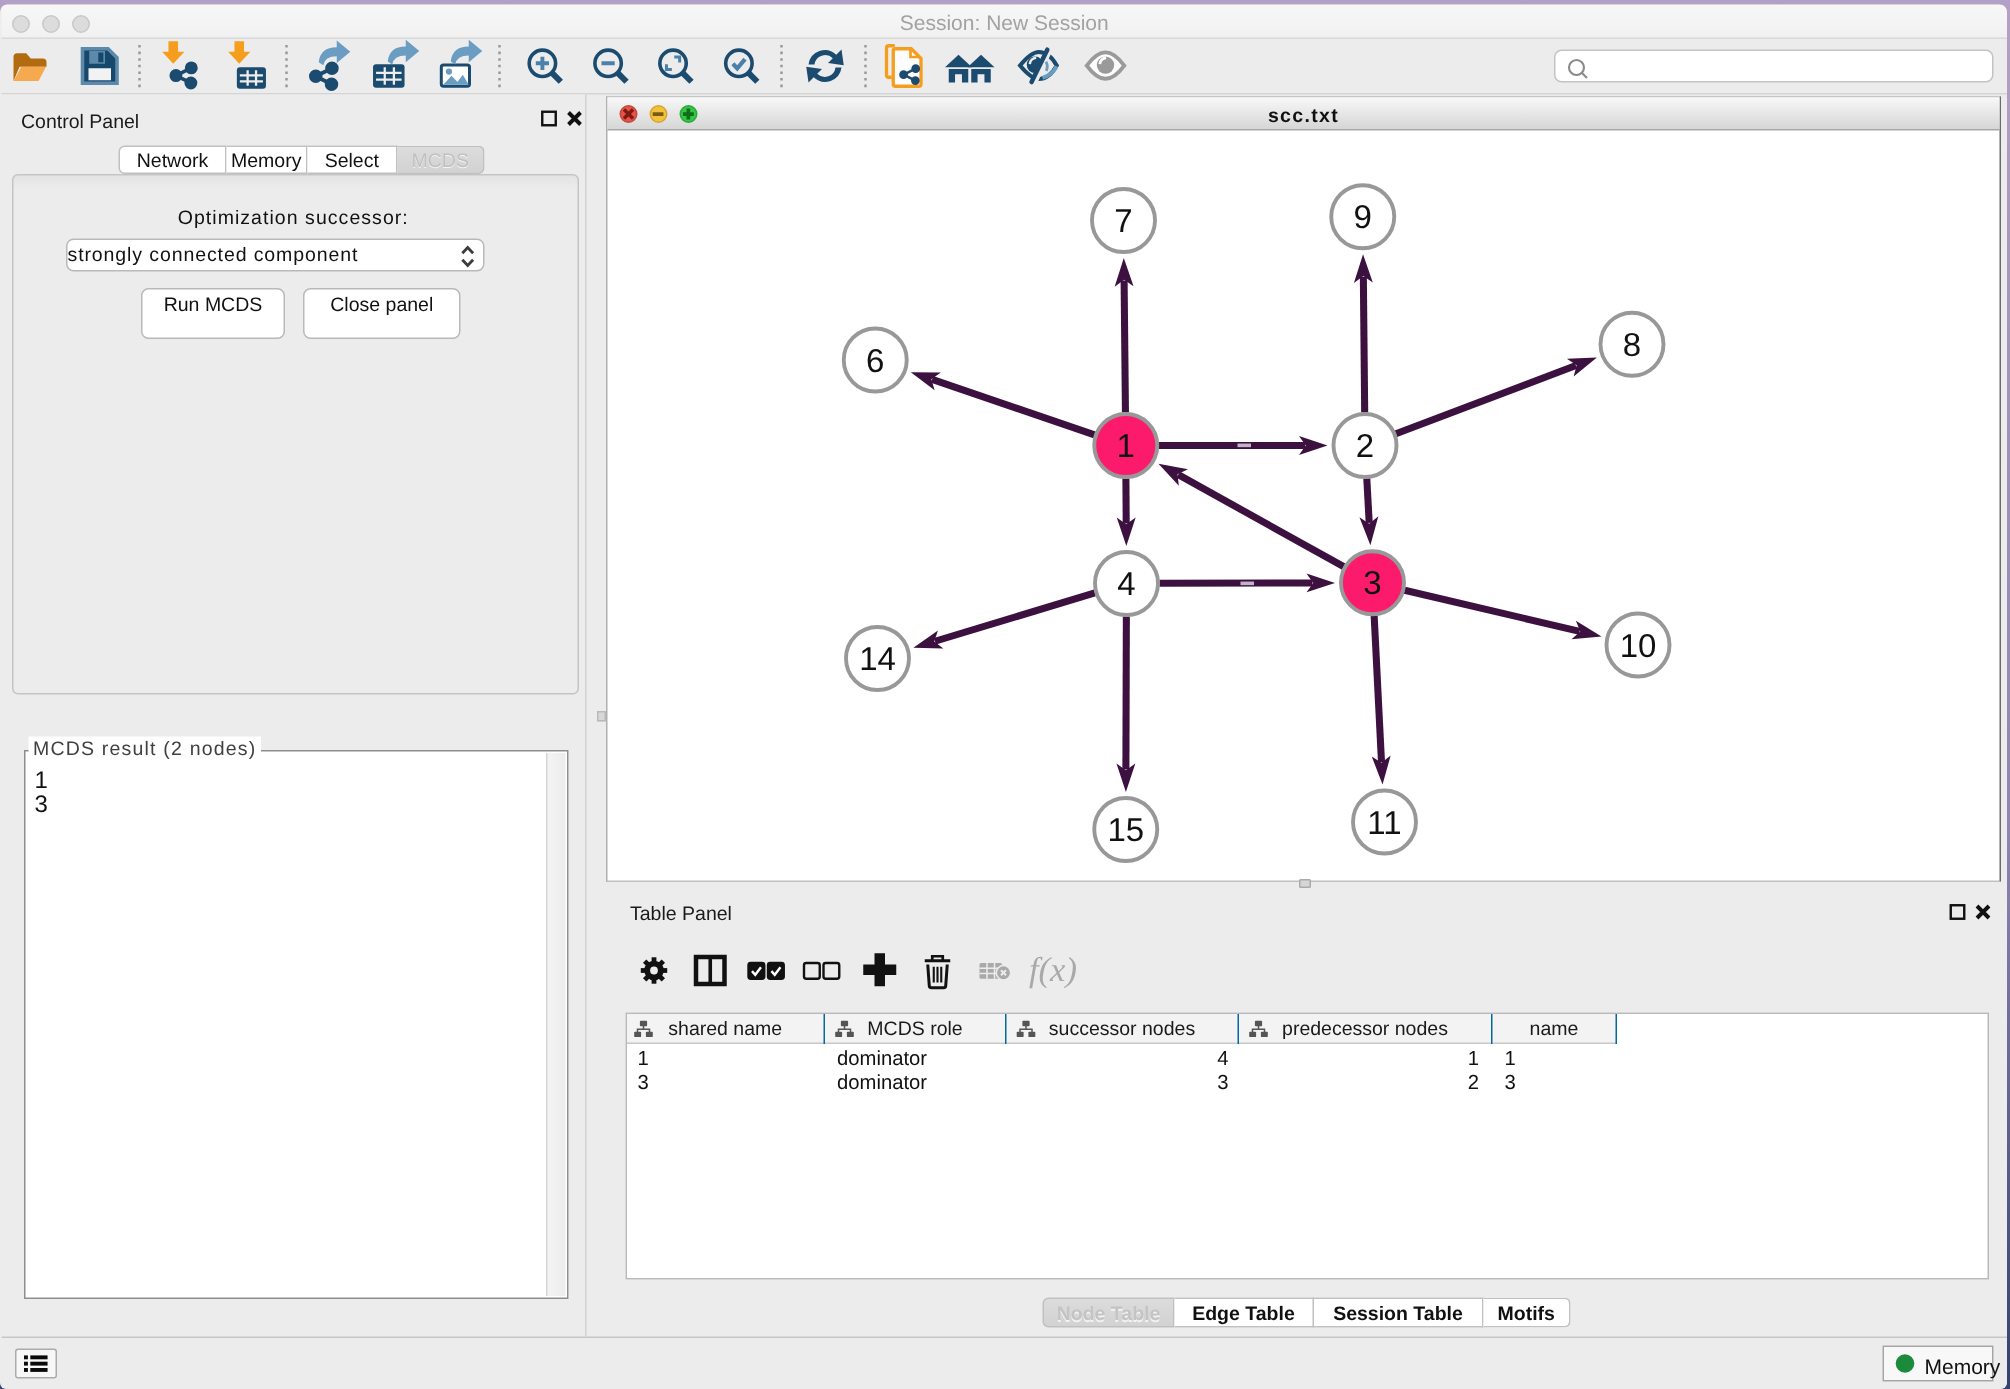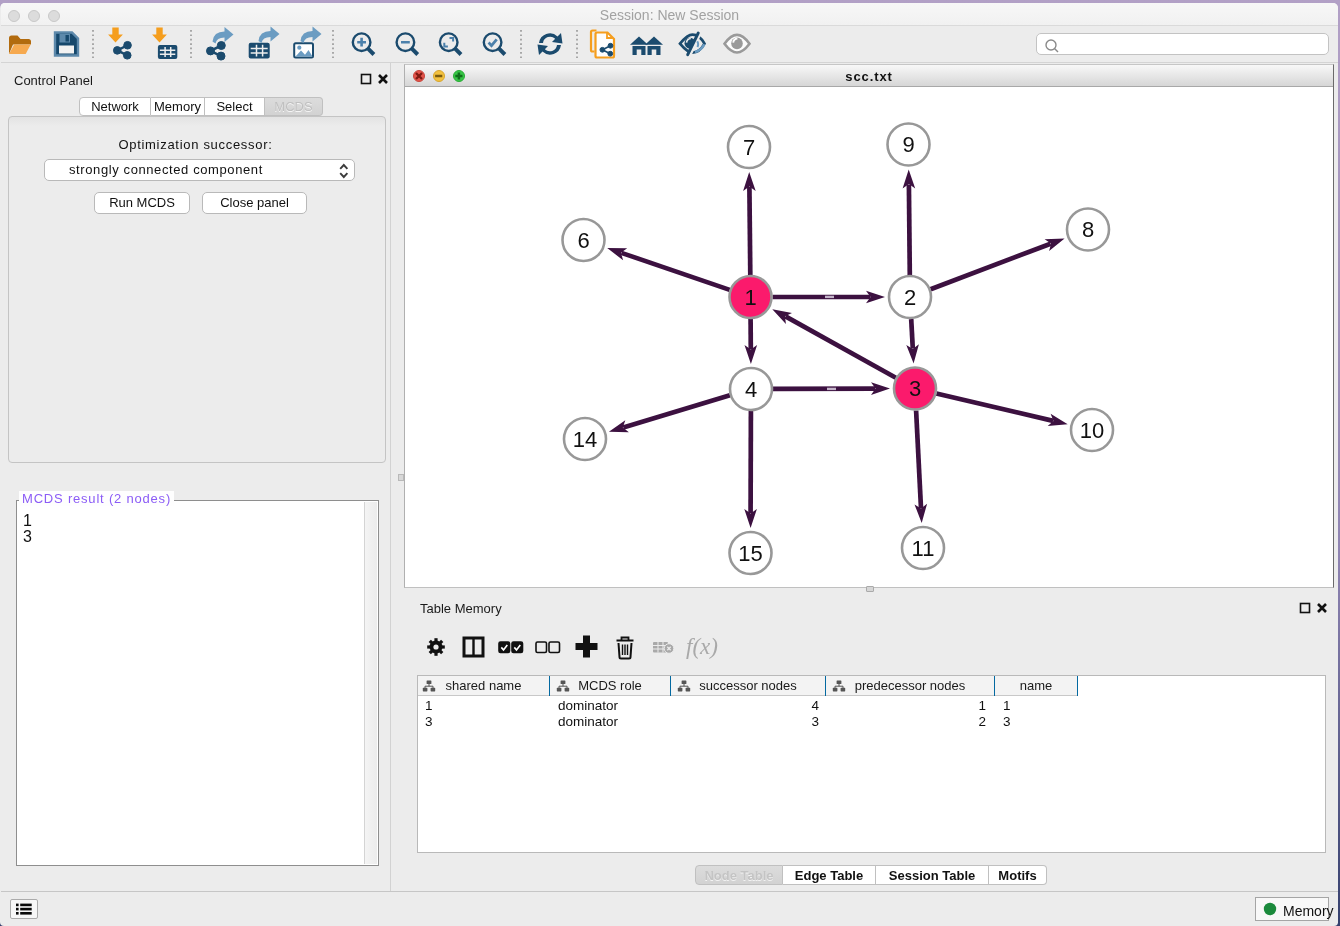--- a/index.html
+++ b/index.html
@@ -24,29 +24,29 @@
   border-right:1px solid #d2d2d2; }
 #cp-tabs { position:absolute; top:97px; left:79px; height:19px; display:flex; }
 .tab { font-size:13px; color:#111; background:#fff; border:1px solid #c0c0c0;
   border-left:none; text-align:center; line-height:18px; height:19px; }
 .tab.first { border-radius:4px 0 0 4px; border-left:1px solid #c0c0c0; }
 .tab.sel { background:linear-gradient(#dcdcdc,#d2d2d2); color:#c0c0c0; border-radius:0 4px 4px 0;
   text-shadow:0 1px 0 #f5f5f5; }
 #cp-pane { position:absolute; left:8px; top:116px; width:378px; height:347px;
   border:1px solid #c4c4c4; border-radius:4px; background:linear-gradient(#e3e3e3, #ececec 9px); }
 #opt-label { position:absolute; top:137px; left:0; width:391px; text-align:center; font-size:13px; letter-spacing:0.7px; color:#111; }
-#dropdown { position:absolute; left:44px; top:159px; width:311px; height:22px; background:#fff;
+#dropdown { position:absolute; left:44px; top:159px; width:279px; height:22px; background:#fff;
   border:1px solid #b9b9b9; border-radius:5px; font-size:13px; color:#111; line-height:20px;
-  padding-left:24px; letter-spacing:0.6px; }
-.btn { position:absolute; height:22px; background:#fff; border:1px solid #b9b9b9;
+  padding-left:0; letter-spacing:0.6px; }
+.btn { position:absolute; height:34px; background:#fff; border:1px solid #b9b9b9;
   border-radius:5px; font-size:13px; color:#111; text-align:center; line-height:20px; }
 #mcds-box { position:absolute; left:16px; top:500px; width:363px; height:366px; background:#fff;
   border:1px solid #8e8e8e; }
 #mcds-label { position:absolute; left:2px; top:-10px; background:#fefefe; padding:0 3px;
-  font-size:13px; letter-spacing:0.8px; color:#8b5cf6; }
+  font-size:13px; letter-spacing:0.8px; color:#404040; }
 #mcds-scroll { position:absolute; right:1px; top:1px; width:13px; height:362px;
   background:linear-gradient(90deg,#f4f4f4,#ececec); border-left:1px solid #d4d4d4; }
 #netframe { position:absolute; left:404px; top:64px; width:930px; height:524px;
   border:1px solid #6a6a6a; border-top-color:#c6c6c6; border-left-color:#b0b0b0; border-bottom-color:#c0c0c0; background:#fff; }
 #nettitle { position:absolute; left:0; top:0; width:928px; height:22px;
   background:linear-gradient(#f8f8f8,#d6d6d6); border-bottom:1px solid #a8a8a8; }
 .ntl { position:absolute; top:5px; width:12px; height:12px; border-radius:50%; }
 #net { position:absolute; left:0; top:22px; }
 #tp { position:absolute; left:404px; top:588px; width:933px; height:303px; background:#ececec; }
 #tbl { position:absolute; left:13px; top:87px; width:909px; height:178px; background:#fff;
@@ -386,21 +386,21 @@
       <div class="trow" style="left:408px;top:37.5px;width:160px;text-align:right">2</div>
       <div class="trow" style="left:585px;top:37.5px">3</div>
     </div>
     <div id="tp-tabs">
       <div class="btab first" style="width:88px;border-radius:4px 0 0 4px;border-left:1px solid #c0c0c0;background:linear-gradient(#dcdcdc,#d2d2d2);color:#c4c4c4;text-shadow:0 1px 0 #f3f3f3">Node Table</div>
       <div class="btab" style="width:93px">Edge Table</div>
       <div class="btab" style="width:113px">Session Table</div>
       <div class="btab" style="width:58px;border-radius:0 4px 4px 0">Motifs</div>
     </div>
   </div>
-  <div class="panel-title" style="left:420px;top:601px">Table Memory</div>
+  <div class="panel-title" style="left:420px;top:601px">Table Panel</div>
   <svg width="40" height="14" style="position:absolute;left:1296px;top:602px">
     <rect x="4.5" y="1.5" width="9" height="9" fill="none" stroke="#111" stroke-width="1.6"></rect>
     <path d="M22 2 l8 8 M30 2 l-8 8" stroke="#111" stroke-width="2.6"></path>
   </svg>
 
   <div id="statusbar"></div>
   <div id="listbtn"><svg width="26" height="18">
     <g fill="#0a0a0a">
             <rect x="5" y="3.6" width="2.6" height="2.6"></rect>
             <rect x="5" y="7.8" width="2.6" height="2.6"></rect>

